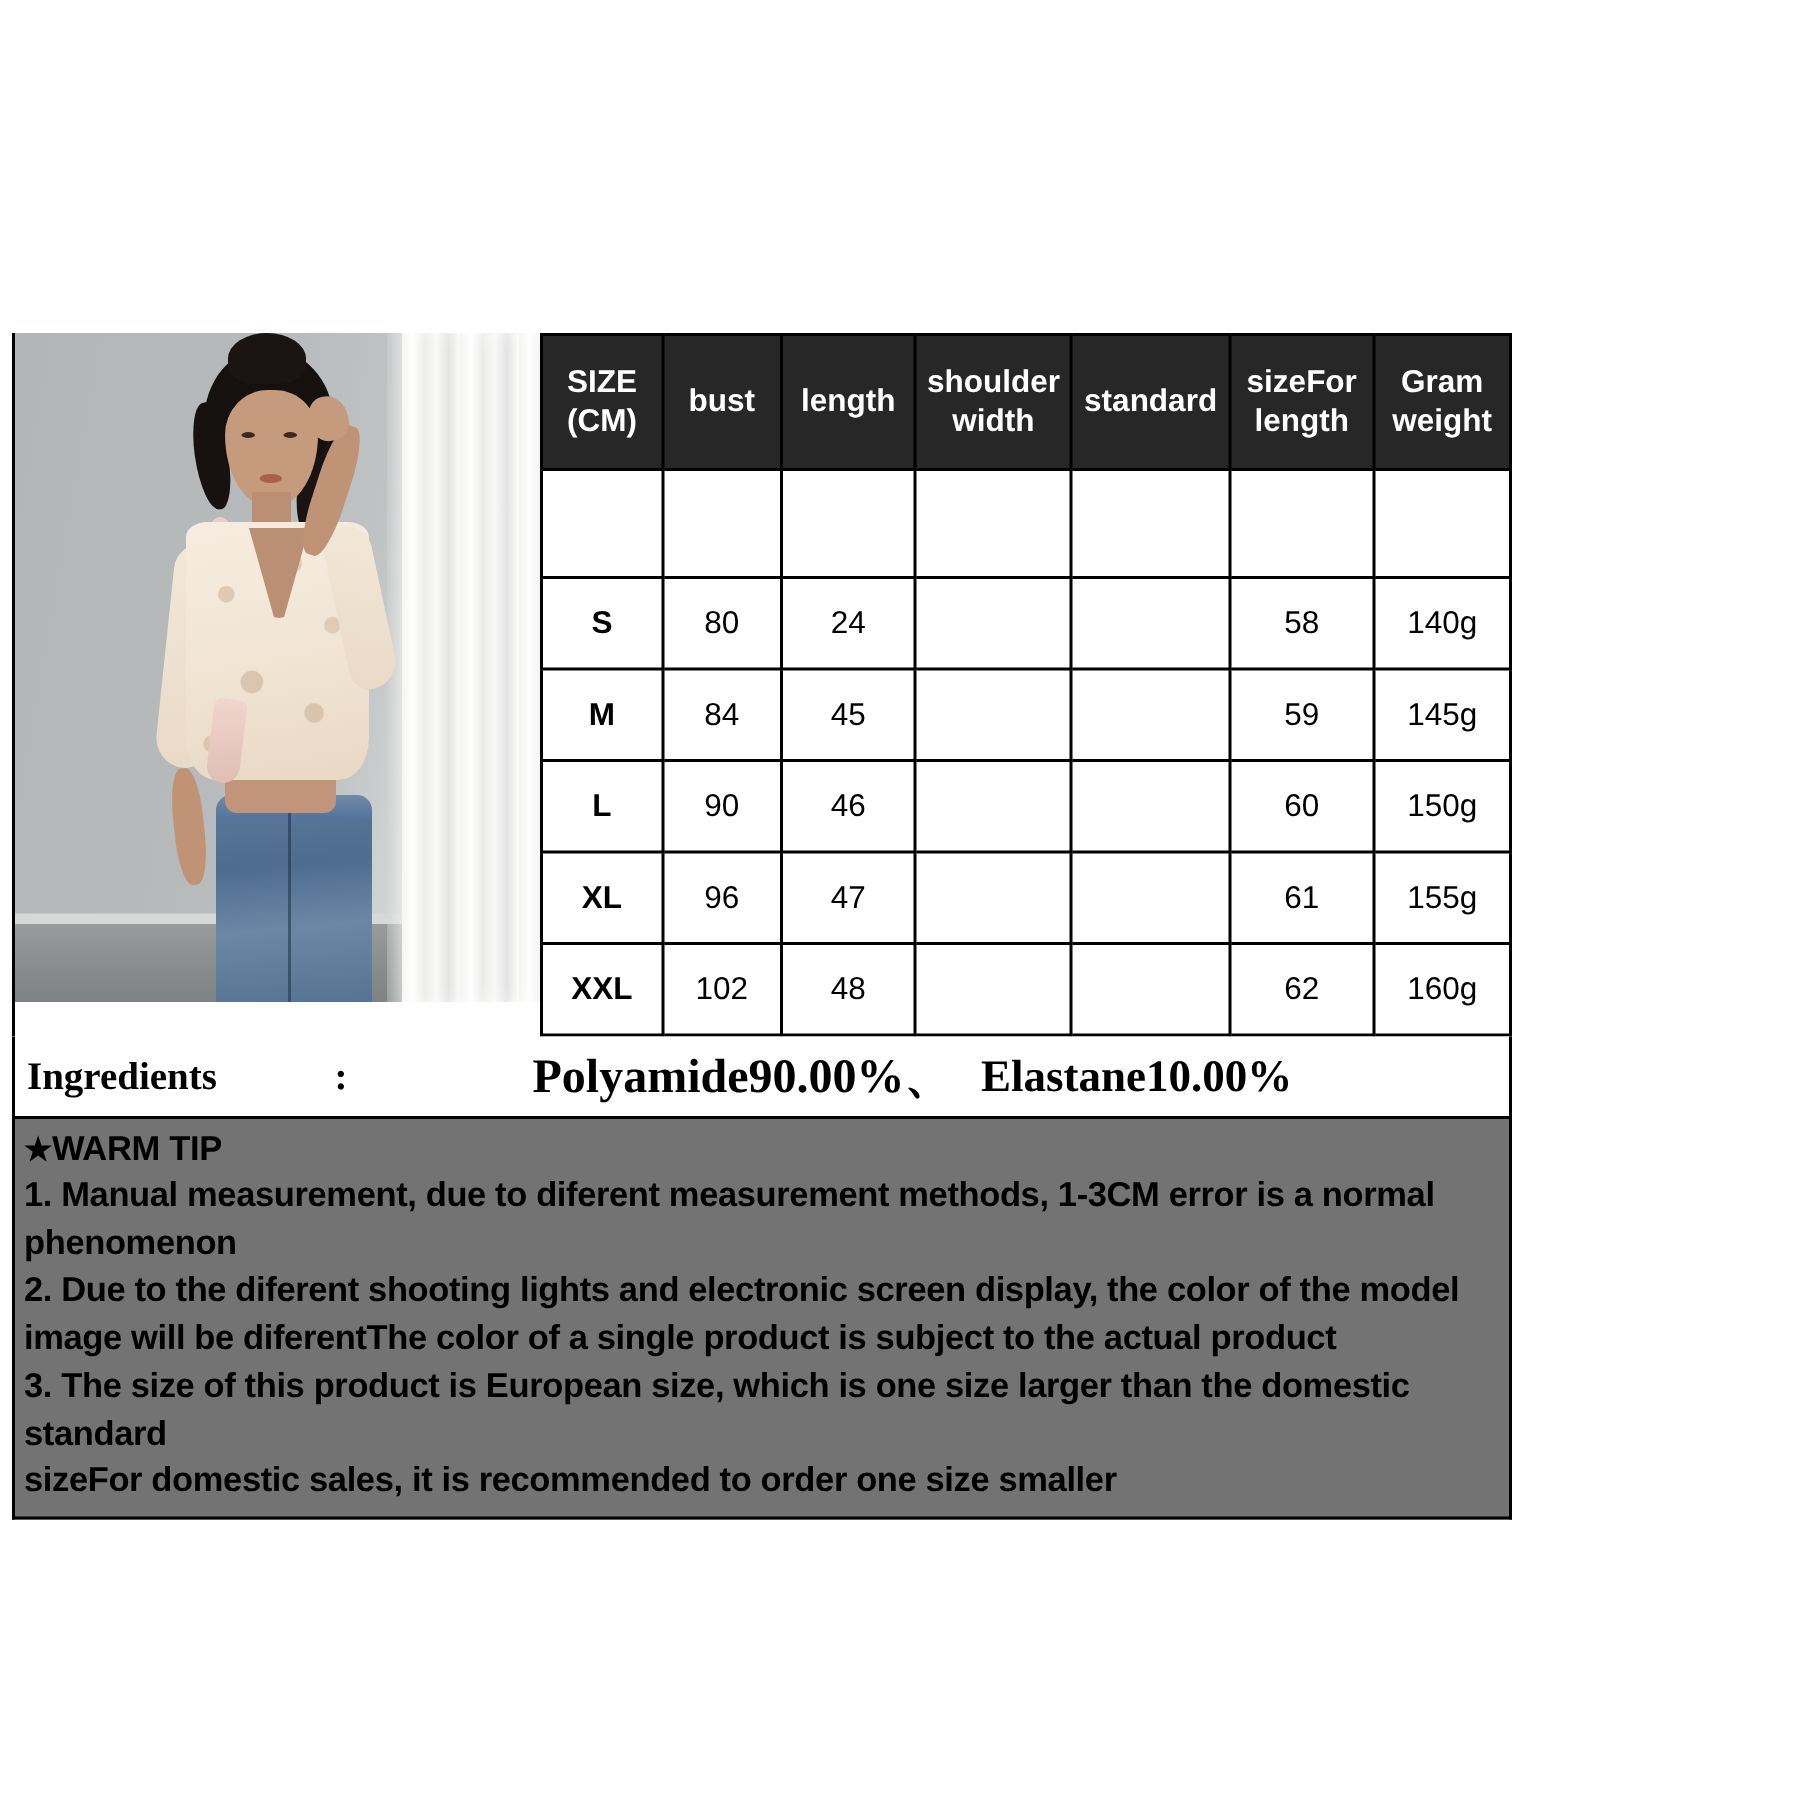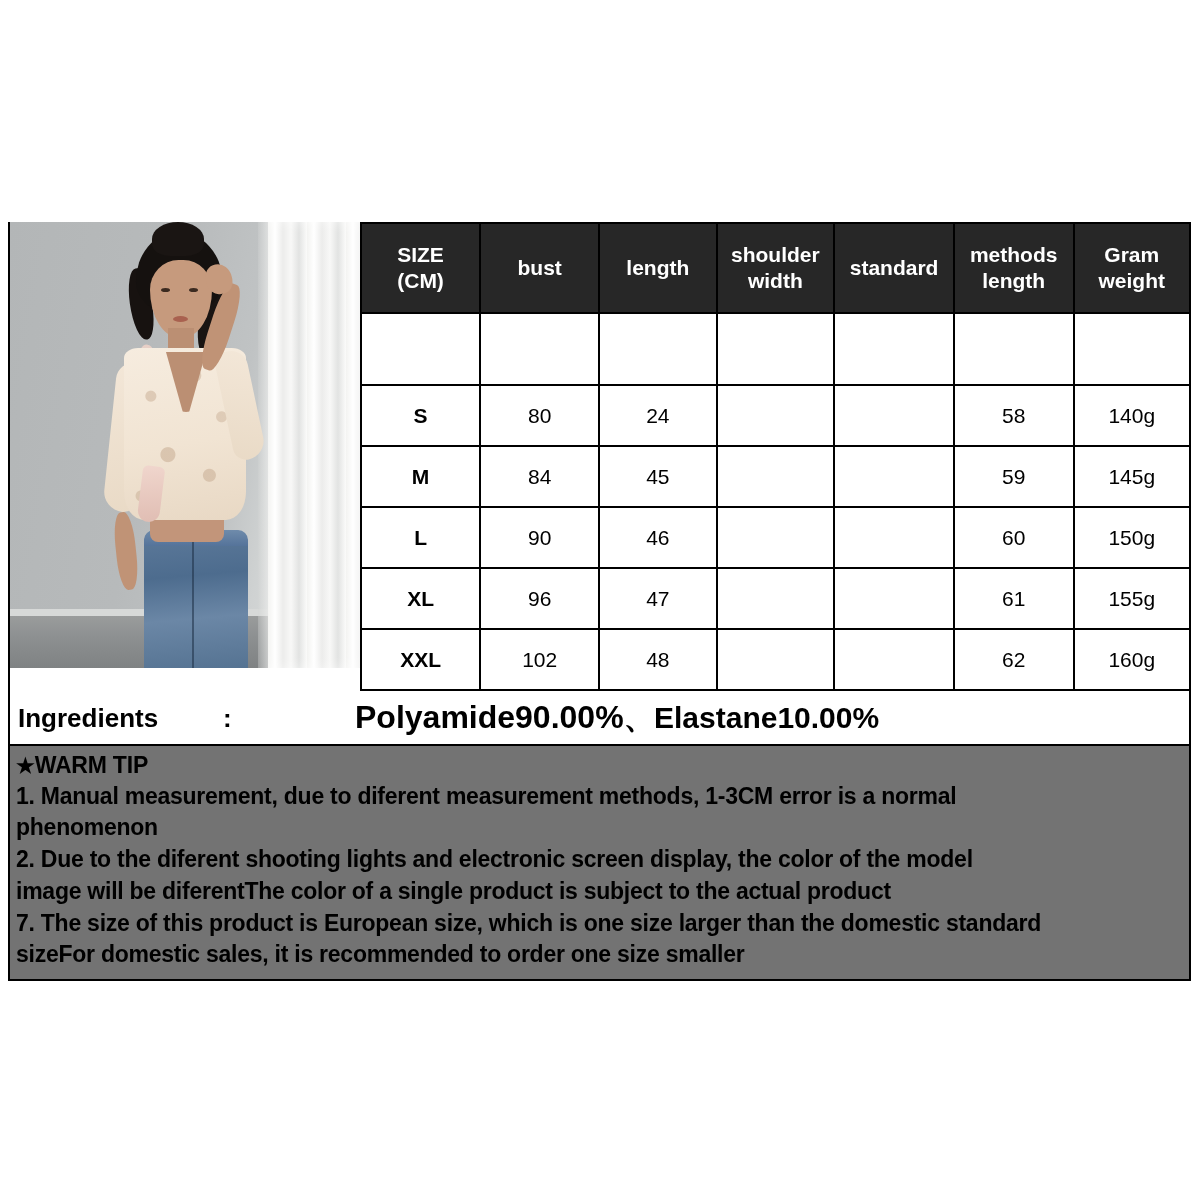--- a/index.html
+++ b/index.html
@@ -21,21 +21,21 @@
     width: 1200px;
     height: 1200px;
     background: #ffffff;
   }
 
   
   .content {
     position: absolute;
     left: 8px;
     top: 222px;
-    width: 1183px;
+    width: 1000px;
   }
 
   
   .top-area {
     display: flex;
     align-items: stretch;
     border-left: 2px solid #000;
     box-sizing: border-box;
   }
 
@@ -232,20 +232,21 @@
   .col-gram   { width: 117px; }
 
   
   .ingredients {
     border: 2px solid #000;
     border-top: none;
     height: 55px;
     position: relative;
     background: #fff;
     box-sizing: border-box;
+    font-family: Liberation Serif, serif;
   }
   .ing-label {
     position: absolute; left: 8px; top: 50%;
     transform: translateY(-50%);
     font-size: 26px; font-weight: bold; color: #000;
   }
   .ing-colon {
     position: absolute; left: 213px; top: 50%;
     transform: translateY(-50%);
     font-size: 26px; font-weight: bold; color: #000;
@@ -351,21 +352,21 @@
               <div>length</div>
             </th>
             <th>
               <div>shoulder</div>
               <div>width</div>
             </th>
             <th>
               <div>standard</div>
             </th>
             <th>
-              <div>methods</div>
+              <div>sizeFor</div>
               <div>length</div>
             </th>
             <th>
               <div>Gram</div>
               <div>weight</div>
             </th>
           </tr>
         </thead>
         <tbody>
           <tr class="blank">
@@ -432,18 +433,18 @@
       <span class="ing-mat1">Polyamide90.00%、</span>
       <span class="ing-mat2">Elastane10.00%</span>
     </div>
 
     <div class="warmtip">
       <div class="wt-title"><span class="wt-star">★</span><span>WARM TIP</span></div>
       <div class="wt-line">1. Manual measurement, due to diferent measurement methods, 1-3CM error is a normal</div>
       <div class="wt-line">phenomenon</div>
       <div class="wt-line">2. Due to the diferent shooting lights and electronic screen display, the color of the model</div>
       <div class="wt-line">image will be diferentThe color of a single product is subject to the actual product</div>
-      <div class="wt-line">7. The size of this product is European size, which is one size larger than the domestic standard</div>
+      <div class="wt-line">3. The size of this product is European size, which is one size larger than the domestic standard</div>
       <div class="wt-line">sizeFor domestic sales, it is recommended to order one size smaller</div>
     </div>
 
   </div>
 </div>
 
 </body></html>

